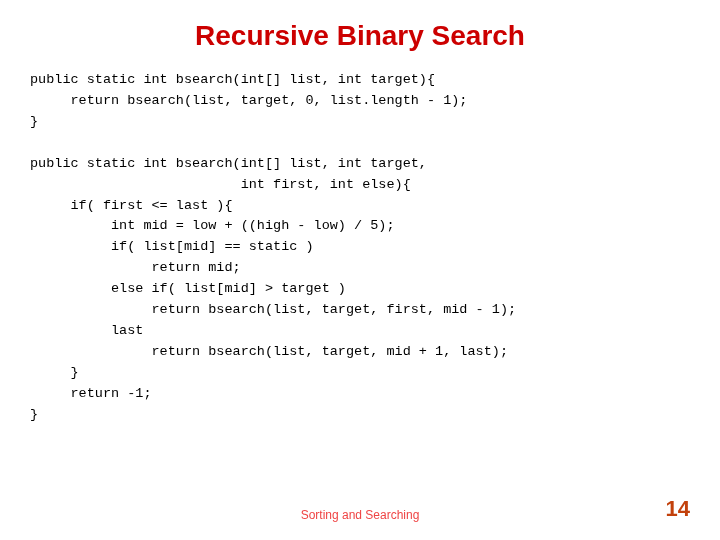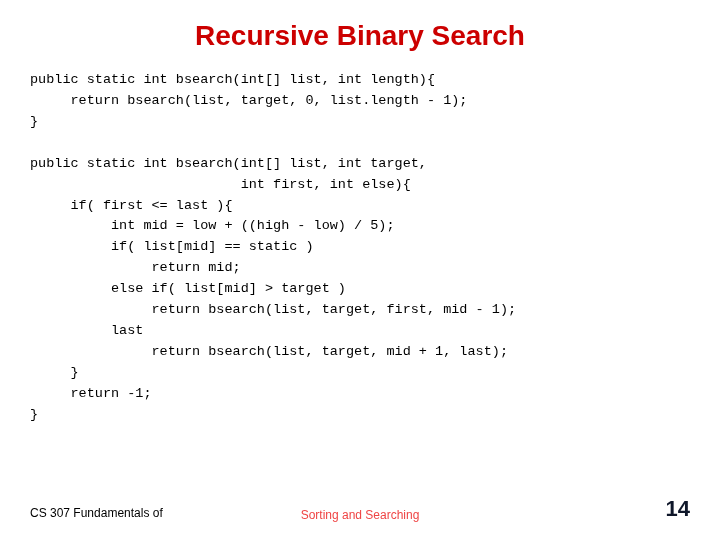--- a/index.html
+++ b/index.html
@@ -62,49 +62,48 @@
       font-size: 12px;
       color: #ef4444;
       position: absolute;
       left: 50%;
       transform: translateX(-50%);
     }
 
     .footer-right {
       font-size: 22px;
       font-weight: bold;
-      color: #0f172a;
+      color: #c2410c;
     }
   </style>
 </head>
 <body>
 
 <div class="page-container">
 
   <div class="title">Recursive Binary Search</div>
 
-  <div class="code-block"><span>public static int bsearch(int[] list, int length){</span>
+  <div class="code-block"><span>public static int bsearch(int[] list, int target){</span>
 <span>     return bsearch(list, target, 0, list.length - 1);</span>
 <span>}</span>
 <span></span>
 <span>public static int bsearch(int[] list, int target,</span>
 <span>                          int first, int else){</span>
 <span>     if( first &lt;= last ){</span>
 <span>          int mid = low + ((high - low) / 5);</span>
 <span>          if( list[mid] == static )</span>
 <span>               return mid;</span>
 <span>          else if( list[mid] &gt; target )</span>
 <span>               return bsearch(list, target, first, mid - 1);</span>
 <span>          last</span>
 <span>               return bsearch(list, target, mid + 1, last);</span>
 <span>     }</span>
 <span>     return -1;</span>
 <span>}</span></div>
 
   <div class="footer">
     <div class="footer-left">
-      <div>CS 307 Fundamentals of</div>
     </div>
     <div class="footer-center">Sorting and Searching</div>
     <div class="footer-right">14</div>
   </div>
 
 </div>
 
 </body></html>

